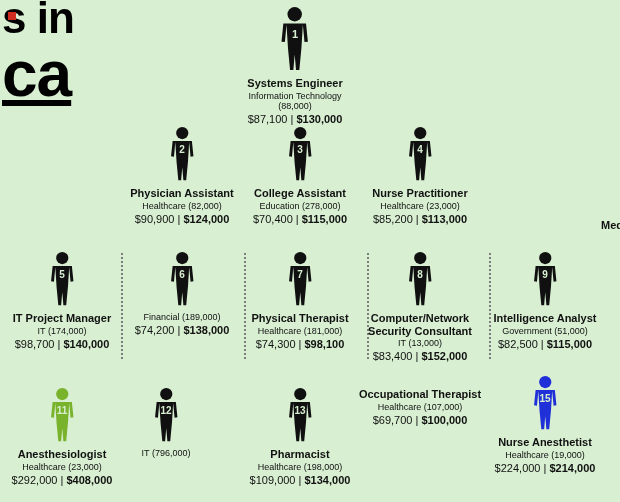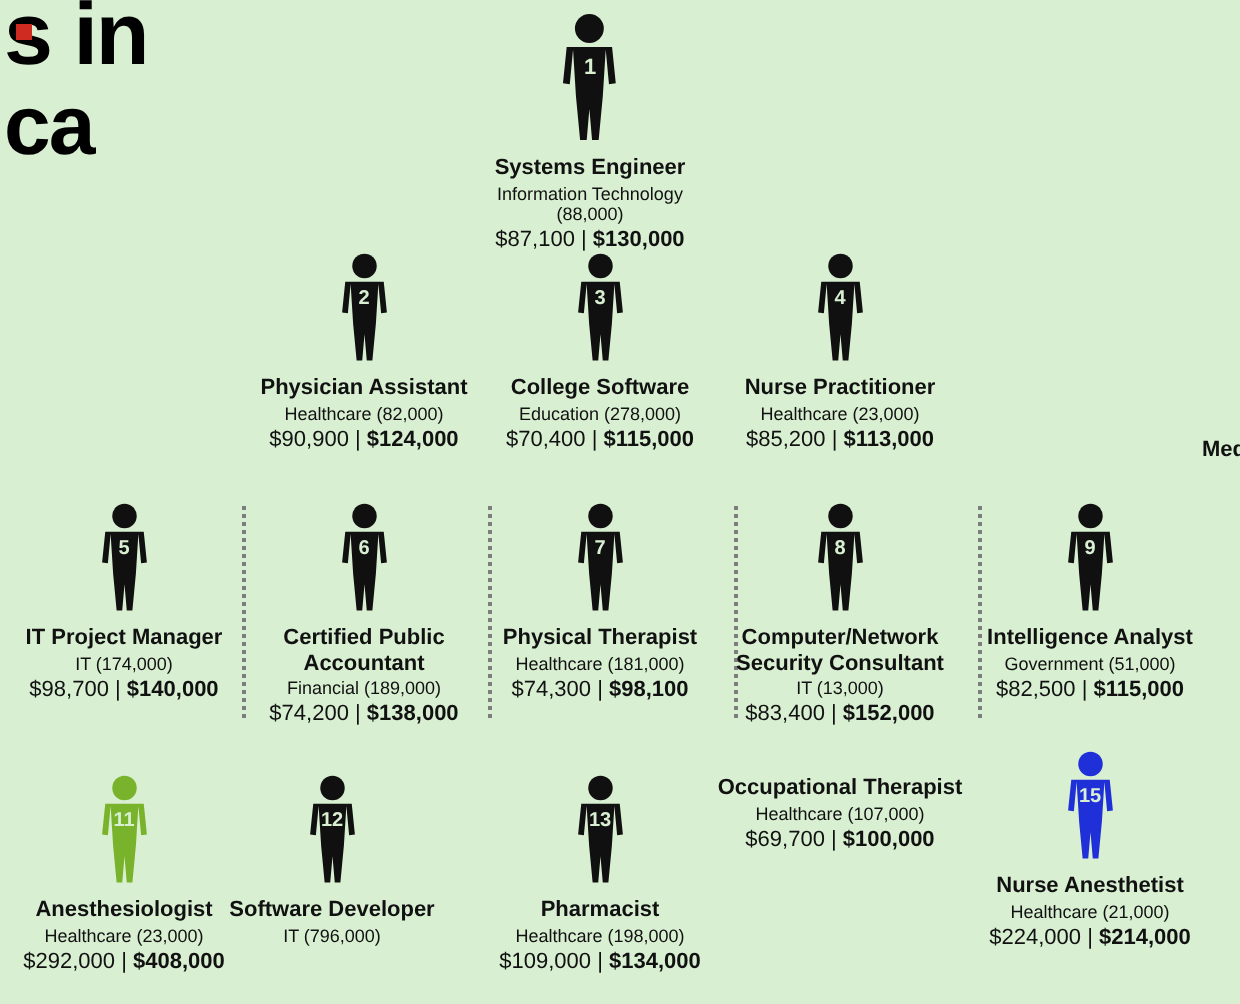--- a/index.html
+++ b/index.html
@@ -4,21 +4,21 @@
 <style>
   html,body{margin:0;padding:0;}
   body{
     width:620px;height:502px;position:relative;overflow:hidden;
     background:#d8efd2;
     font-family:"Liberation Sans", sans-serif;
     color:#111;
   }
   .heading{position:absolute;left:2px;top:-4px;font-weight:bold;color:#000;letter-spacing:-1px;line-height:1;}
   .heading .h1{font-size:44px;}
-  .heading .h2{font-size:42px;margin-top:2px;}
+  .heading .h2{font-size:64px;margin-top:2px;text-decoration:underline;}
   .red-dot{position:absolute;left:8px;top:12px;width:8px;height:8px;background:#cf2b20;}
   .legend-partial{position:absolute;left:601px;top:219px;font-size:11px;font-weight:bold;white-space:nowrap;}
   .entry{position:absolute;width:124px;text-align:center;}
   .icon-wrap{position:relative;display:inline-block;}
   svg.person{display:block;height:56px;width:auto;}
   .big svg.person{height:66px;}
   .rank{
     position:absolute;left:0;right:0;top:33%;
     text-align:center;font-weight:bold;font-size:10px;color:#d8efd2;
   }
@@ -78,21 +78,21 @@
 <div class="entry" style="left:238px;top:126px">
   <div class="icon-wrap">
     <svg class="person" viewBox="0 0 44 64">
         <g fill="#101010">
           <circle cx="22" cy="8" r="7"></circle>
           <path d="M14 17 H30 L28.5 41 H15.5 Z M11 17 H14.2 L12.5 35 L9.2 34.6 Z M29.8 17 H33 L34.8 34.6 L31.5 35 Z M15.5 41 H28.5 L26.5 62 H23.3 L22 47 L20.7 62 H17.5 Z"></path>
         </g>
       </svg>
     <span class="rank">3</span>
   </div>
-  <div class="title">College Software</div>
+  <div class="title">College Assistant</div>
   <div class="cat">Education (278,000)</div>
   <div class="pay"><span>$70,400</span> <span>|</span> <b>$115,000</b></div>
 </div>
 
 <div class="entry" style="left:358px;top:126px">
   <div class="icon-wrap">
     <svg class="person" viewBox="0 0 44 64">
         <g fill="#101010">
           <circle cx="22" cy="8" r="7"></circle>
           <path d="M14 17 H30 L28.5 41 H15.5 Z M11 17 H14.2 L12.5 35 L9.2 34.6 Z M29.8 17 H33 L34.8 34.6 L31.5 35 Z M15.5 41 H28.5 L26.5 62 H23.3 L22 47 L20.7 62 H17.5 Z"></path>
@@ -123,21 +123,20 @@
 <div class="entry" style="left:120px;top:251px">
   <div class="icon-wrap">
     <svg class="person" viewBox="0 0 44 64">
         <g fill="#101010">
           <circle cx="22" cy="8" r="7"></circle>
           <path d="M14 17 H30 L28.5 41 H15.5 Z M11 17 H14.2 L12.5 35 L9.2 34.6 Z M29.8 17 H33 L34.8 34.6 L31.5 35 Z M15.5 41 H28.5 L26.5 62 H23.3 L22 47 L20.7 62 H17.5 Z"></path>
         </g>
       </svg>
     <span class="rank">6</span>
   </div>
-  <div class="title">Certified Public Accountant</div>
   <div class="cat">Financial (189,000)</div>
   <div class="pay"><span>$74,200</span> <span>|</span> <b>$138,000</b></div>
 </div>
 
 <div class="entry" style="left:238px;top:251px">
   <div class="icon-wrap">
     <svg class="person" viewBox="0 0 44 64">
         <g fill="#101010">
           <circle cx="22" cy="8" r="7"></circle>
           <path d="M14 17 H30 L28.5 41 H15.5 Z M11 17 H14.2 L12.5 35 L9.2 34.6 Z M29.8 17 H33 L34.8 34.6 L31.5 35 Z M15.5 41 H28.5 L26.5 62 H23.3 L22 47 L20.7 62 H17.5 Z"></path>
@@ -198,21 +197,20 @@
 <div class="entry" style="left:104px;top:387px">
   <div class="icon-wrap">
     <svg class="person" viewBox="0 0 44 64">
         <g fill="#101010">
           <circle cx="22" cy="8" r="7"></circle>
           <path d="M14 17 H30 L28.5 41 H15.5 Z M11 17 H14.2 L12.5 35 L9.2 34.6 Z M29.8 17 H33 L34.8 34.6 L31.5 35 Z M15.5 41 H28.5 L26.5 62 H23.3 L22 47 L20.7 62 H17.5 Z"></path>
         </g>
       </svg>
     <span class="rank">12</span>
   </div>
-  <div class="title">Software Developer</div>
   <div class="cat">IT (796,000)</div>
 </div>
 
 <div class="entry" style="left:238px;top:387px">
   <div class="icon-wrap">
     <svg class="person" viewBox="0 0 44 64">
         <g fill="#101010">
           <circle cx="22" cy="8" r="7"></circle>
           <path d="M14 17 H30 L28.5 41 H15.5 Z M11 17 H14.2 L12.5 35 L9.2 34.6 Z M29.8 17 H33 L34.8 34.6 L31.5 35 Z M15.5 41 H28.5 L26.5 62 H23.3 L22 47 L20.7 62 H17.5 Z"></path>
         </g>
@@ -234,15 +232,15 @@
   <div class="icon-wrap">
     <svg class="person" viewBox="0 0 44 64">
         <g fill="#2030d8">
           <circle cx="22" cy="8" r="7"></circle>
           <path d="M14 17 H30 L28.5 41 H15.5 Z M11 17 H14.2 L12.5 35 L9.2 34.6 Z M29.8 17 H33 L34.8 34.6 L31.5 35 Z M15.5 41 H28.5 L26.5 62 H23.3 L22 47 L20.7 62 H17.5 Z"></path>
         </g>
       </svg>
     <span class="rank">15</span>
   </div>
   <div class="title">Nurse Anesthetist</div>
-  <div class="cat">Healthcare (21,000)</div>
+  <div class="cat">Healthcare (19,000)</div>
   <div class="pay"><span>$224,000</span> <span>|</span> <b>$214,000</b></div>
 </div>
 
 </body></html>

